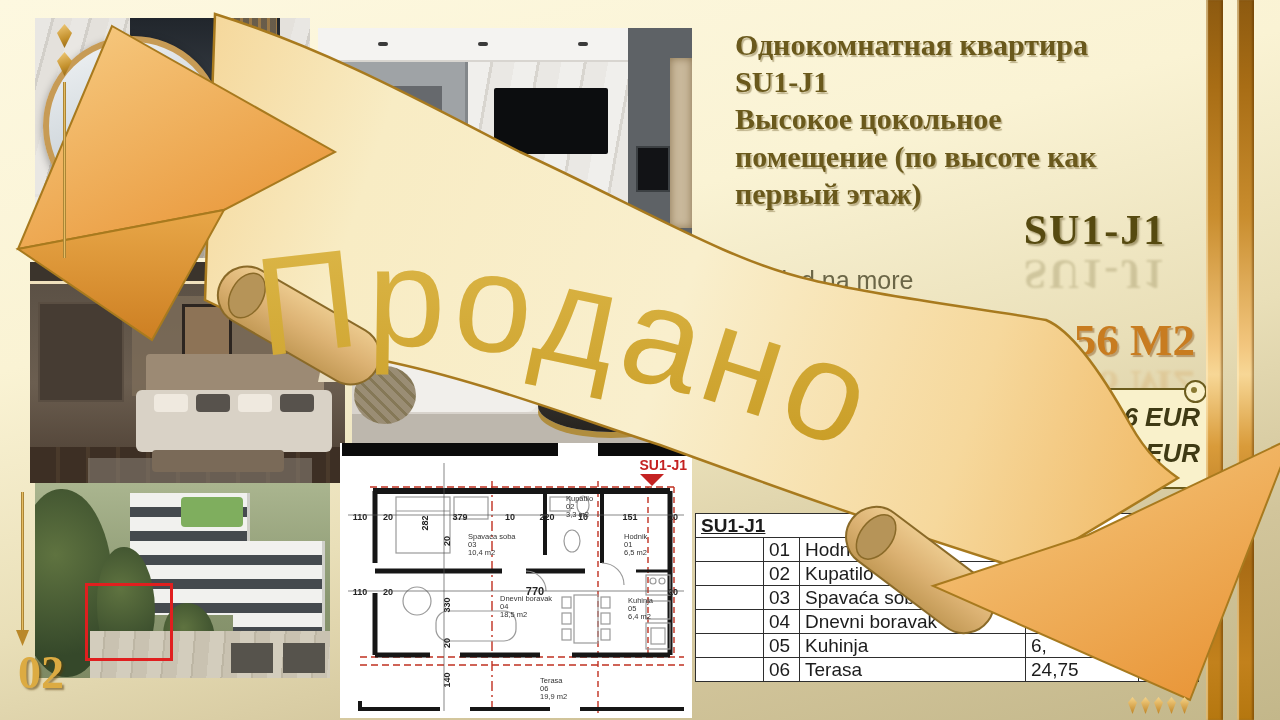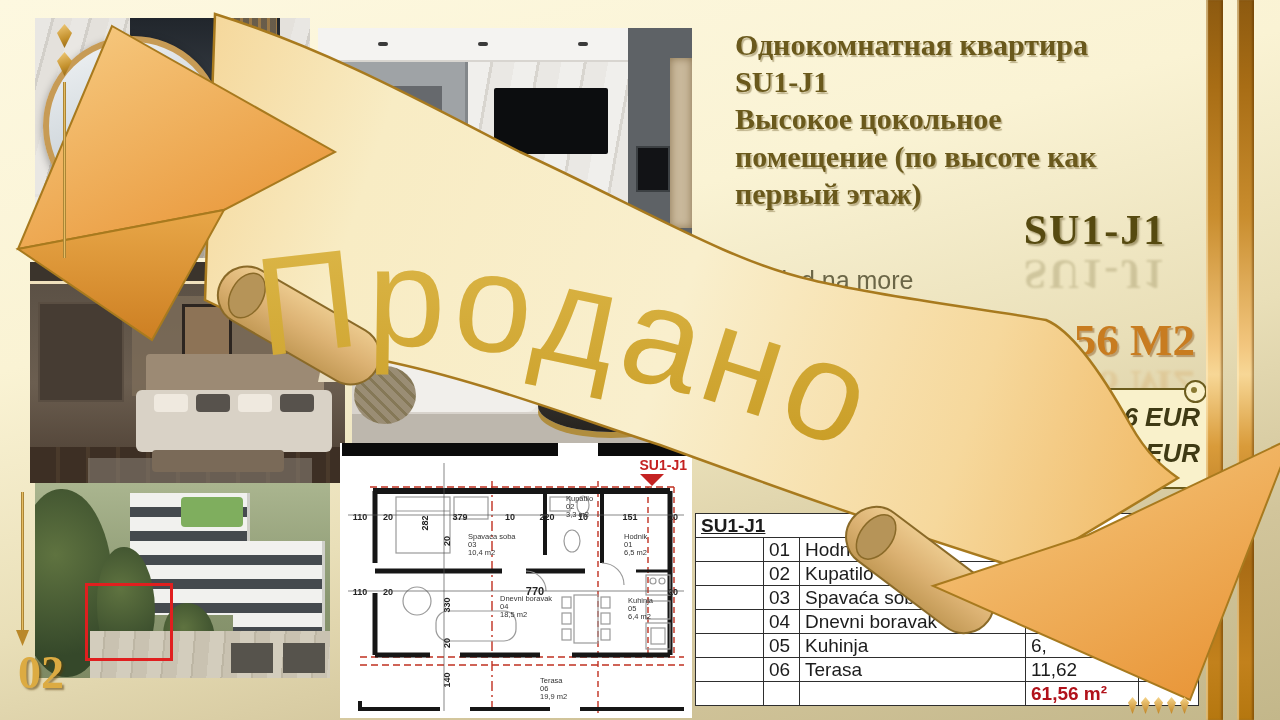--- a/index.html
+++ b/index.html
@@ -401,29 +401,22 @@
     <td></td>
         <td>05</td>
         <td>Kuhinja</td>
     <td>6,</td>
         <td class="num-r">0</td>
       </tr>
   <tr>
     <td></td>
         <td>06</td>
         <td>Terasa</td>
-    <td>11,62</td>
+    <td>24,75</td>
         <td class="num-r"></td>
-      </tr>
-  <tr>
-    <td></td>
-        <td></td>
-        <td></td>
-    <td class="total-cell">61,56 m²</td>
-        <td></td>
       </tr>
 </tbody>
   </table>
 
 <svg class="abs" id="ribbon" viewBox="0 0 1280 720" xmlns="http://www.w3.org/2000/svg">
   <defs>
     <linearGradient id="bandG" x1="0" y1="0" x2="1280" y2="430" gradientUnits="userSpaceOnUse">
       <stop offset="0" stop-color="#f2c372"></stop>
         <stop offset="0.3" stop-color="#f8ecc4"></stop>
       <stop offset="0.55" stop-color="#f9efcd"></stop>

